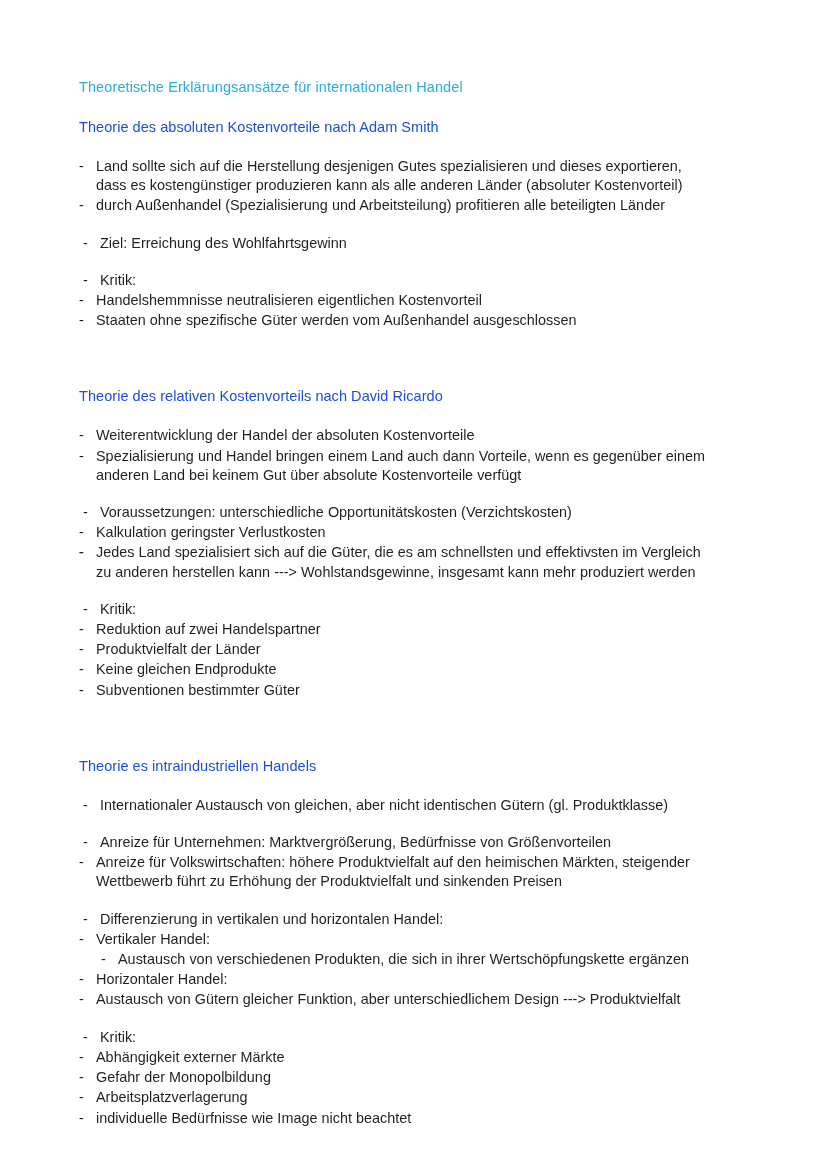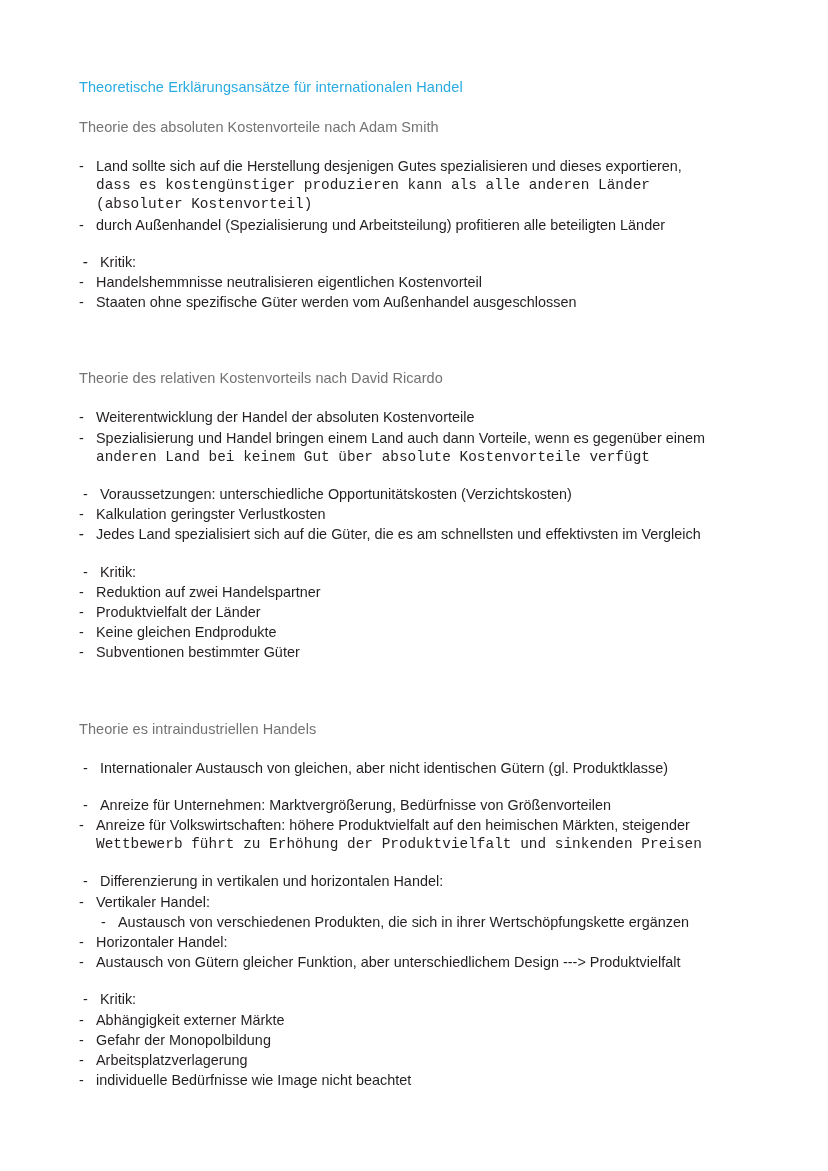--- a/index.html
+++ b/index.html
@@ -33,21 +33,21 @@
   }
   .section {
     margin: 0;
   }
   .section-heading {
     font-size: 14.5px;
     line-height: 19px;
     letter-spacing: 0.05px;
     margin: 0 0 20px 0;
     font-weight: 400;
-    color: #737373;
+    color: #1d4ed8;
   }
   .bullet-group {
     margin: 0 0 18px 0;
     padding: 0;
     list-style: none;
   }
   .bullet-group:last-child {
     margin-bottom: 0;
   }
   li.bullet {
@@ -74,58 +74,57 @@
   }
   li.bullet.sub {
     padding-left: 39px;
     margin-top: 0;
   }
   li.bullet.sub > .dash {
     left: 22px;
   }
   .cont-line {
     display: block;
-    font-family: Liberation Mono, monospace;
   }
   .section-gap { height: 39px; }
 </style>
 </head>
 <body>
 
 <div class="page">
   <h1 class="doc-title">Theoretische Erklärungsansätze für internationalen Handel</h1>
 
   <div id="sections-root">
       <section class="section">
         <h2 class="section-heading">Theorie des absoluten Kostenvorteile nach Adam Smith</h2>
         <ul class="bullet-group">
           <li class="bullet"><span class="dash">-</span><span>Land sollte sich auf die Herstellung desjenigen Gutes spezialisieren und dieses exportieren,</span><span class="cont-line">dass es kostengünstiger produzieren kann als alle anderen Länder (absoluter Kostenvorteil)</span></li>
           <li class="bullet"><span class="dash">-</span><span>durch Außenhandel (Spezialisierung und Arbeitsteilung) profitieren alle beteiligten Länder</span></li>
         </ul>
         <ul class="bullet-group">
-          <li class="bullet indented"><span class="dash">-</span></li>
+          <li class="bullet indented"><span class="dash">-</span><span>Ziel: Erreichung des Wohlfahrtsgewinn</span></li>
         </ul>
         <ul class="bullet-group">
           <li class="bullet indented"><span class="dash">-</span><span>Kritik:</span></li>
           <li class="bullet"><span class="dash">-</span><span>Handelshemmnisse neutralisieren eigentlichen Kostenvorteil</span></li>
           <li class="bullet"><span class="dash">-</span><span>Staaten ohne spezifische Güter werden vom Außenhandel ausgeschlossen</span></li>
         </ul>
         <div class="section-gap"></div>
       </section>
       <section class="section">
         <h2 class="section-heading">Theorie des relativen Kostenvorteils nach David Ricardo</h2>
         <ul class="bullet-group">
           <li class="bullet"><span class="dash">-</span><span>Weiterentwicklung der Handel der absoluten Kostenvorteile</span></li>
           <li class="bullet"><span class="dash">-</span><span>Spezialisierung und Handel bringen einem Land auch dann Vorteile, wenn es gegenüber einem</span><span class="cont-line">anderen Land bei keinem Gut über absolute Kostenvorteile verfügt</span></li>
         </ul>
         <ul class="bullet-group">
           <li class="bullet indented"><span class="dash">-</span><span>Voraussetzungen: unterschiedliche Opportunitätskosten (Verzichtskosten)</span></li>
           <li class="bullet"><span class="dash">-</span><span>Kalkulation geringster Verlustkosten</span></li>
           <li class="bullet"><span class="dash">-</span></li>
-          <li class="bullet"><span class="dash">-</span><span>Jedes Land spezialisiert sich auf die Güter, die es am schnellsten und effektivsten im Vergleich</span></li>
+          <li class="bullet"><span class="dash">-</span><span>Jedes Land spezialisiert sich auf die Güter, die es am schnellsten und effektivsten im Vergleich</span><span class="cont-line">zu anderen herstellen kann ---&gt; Wohlstandsgewinne, insgesamt kann mehr produziert werden</span></li>
         </ul>
         <ul class="bullet-group">
           <li class="bullet indented"><span class="dash">-</span><span>Kritik:</span></li>
           <li class="bullet"><span class="dash">-</span><span>Reduktion auf zwei Handelspartner</span></li>
           <li class="bullet"><span class="dash">-</span><span>Produktvielfalt der Länder</span></li>
           <li class="bullet"><span class="dash">-</span><span>Keine gleichen Endprodukte</span></li>
           <li class="bullet"><span class="dash">-</span><span>Subventionen bestimmter Güter</span></li>
         </ul>
         <div class="section-gap"></div>
       </section>

